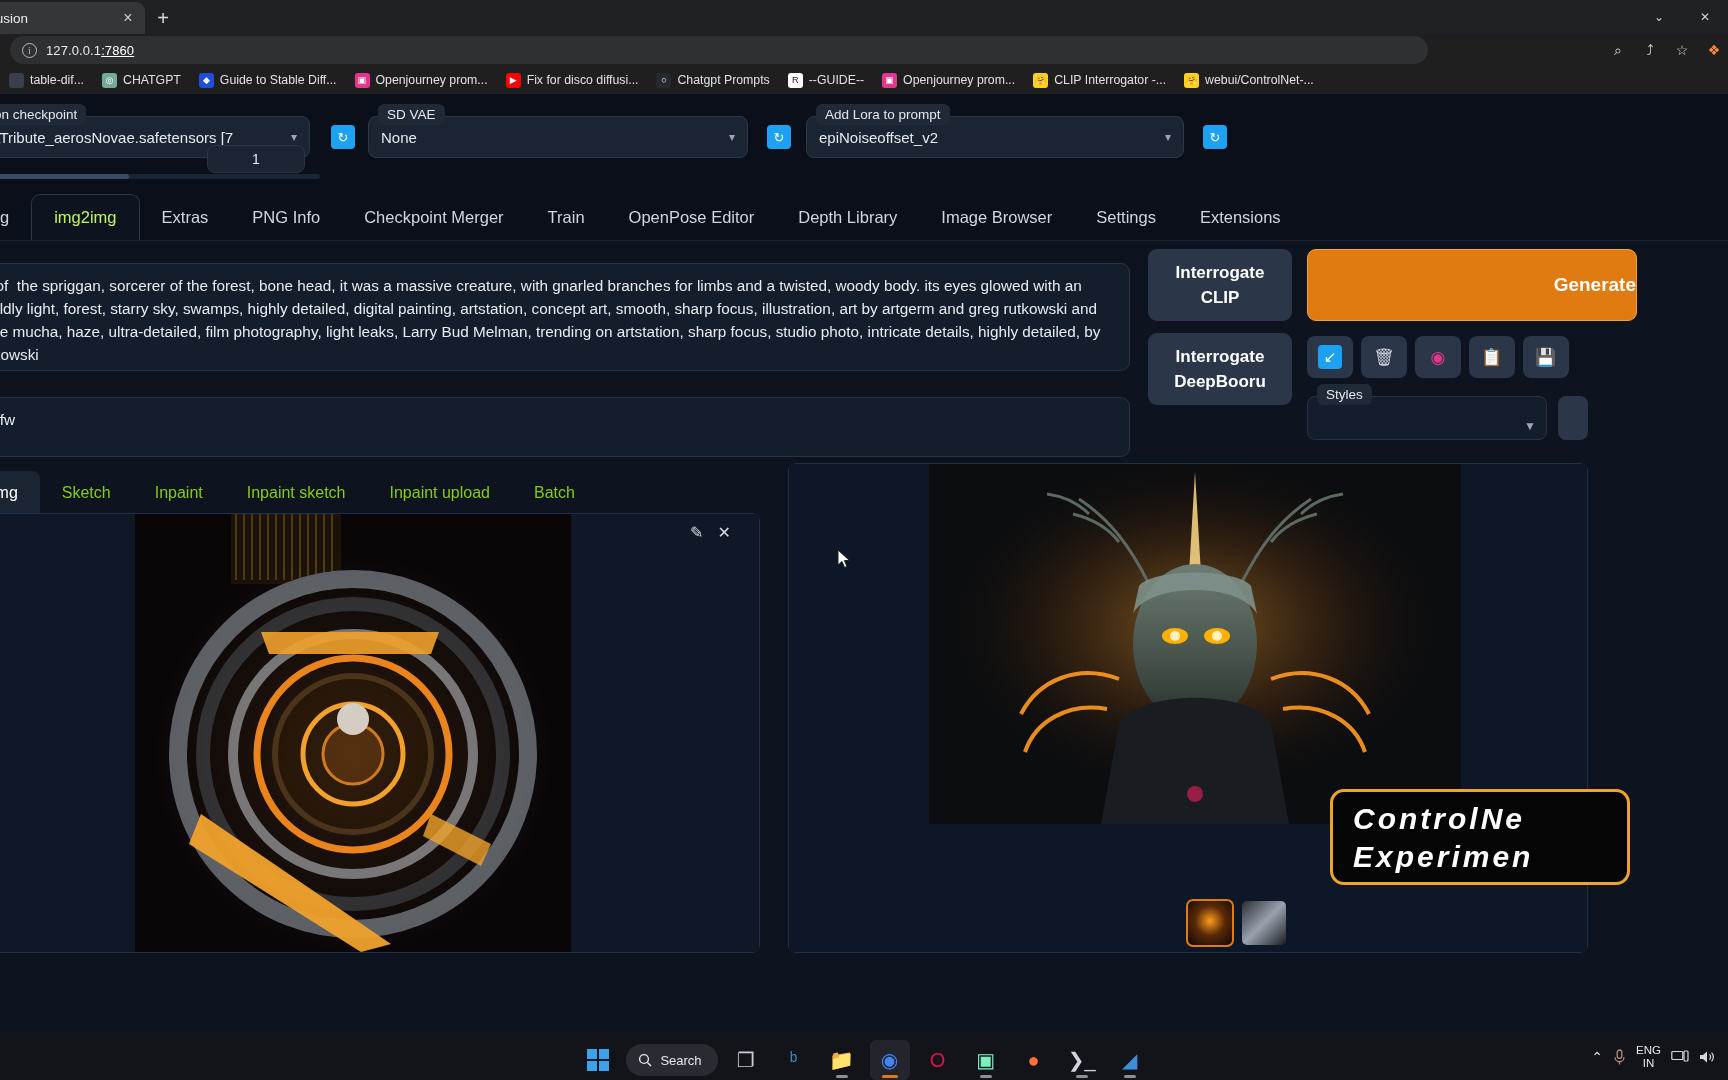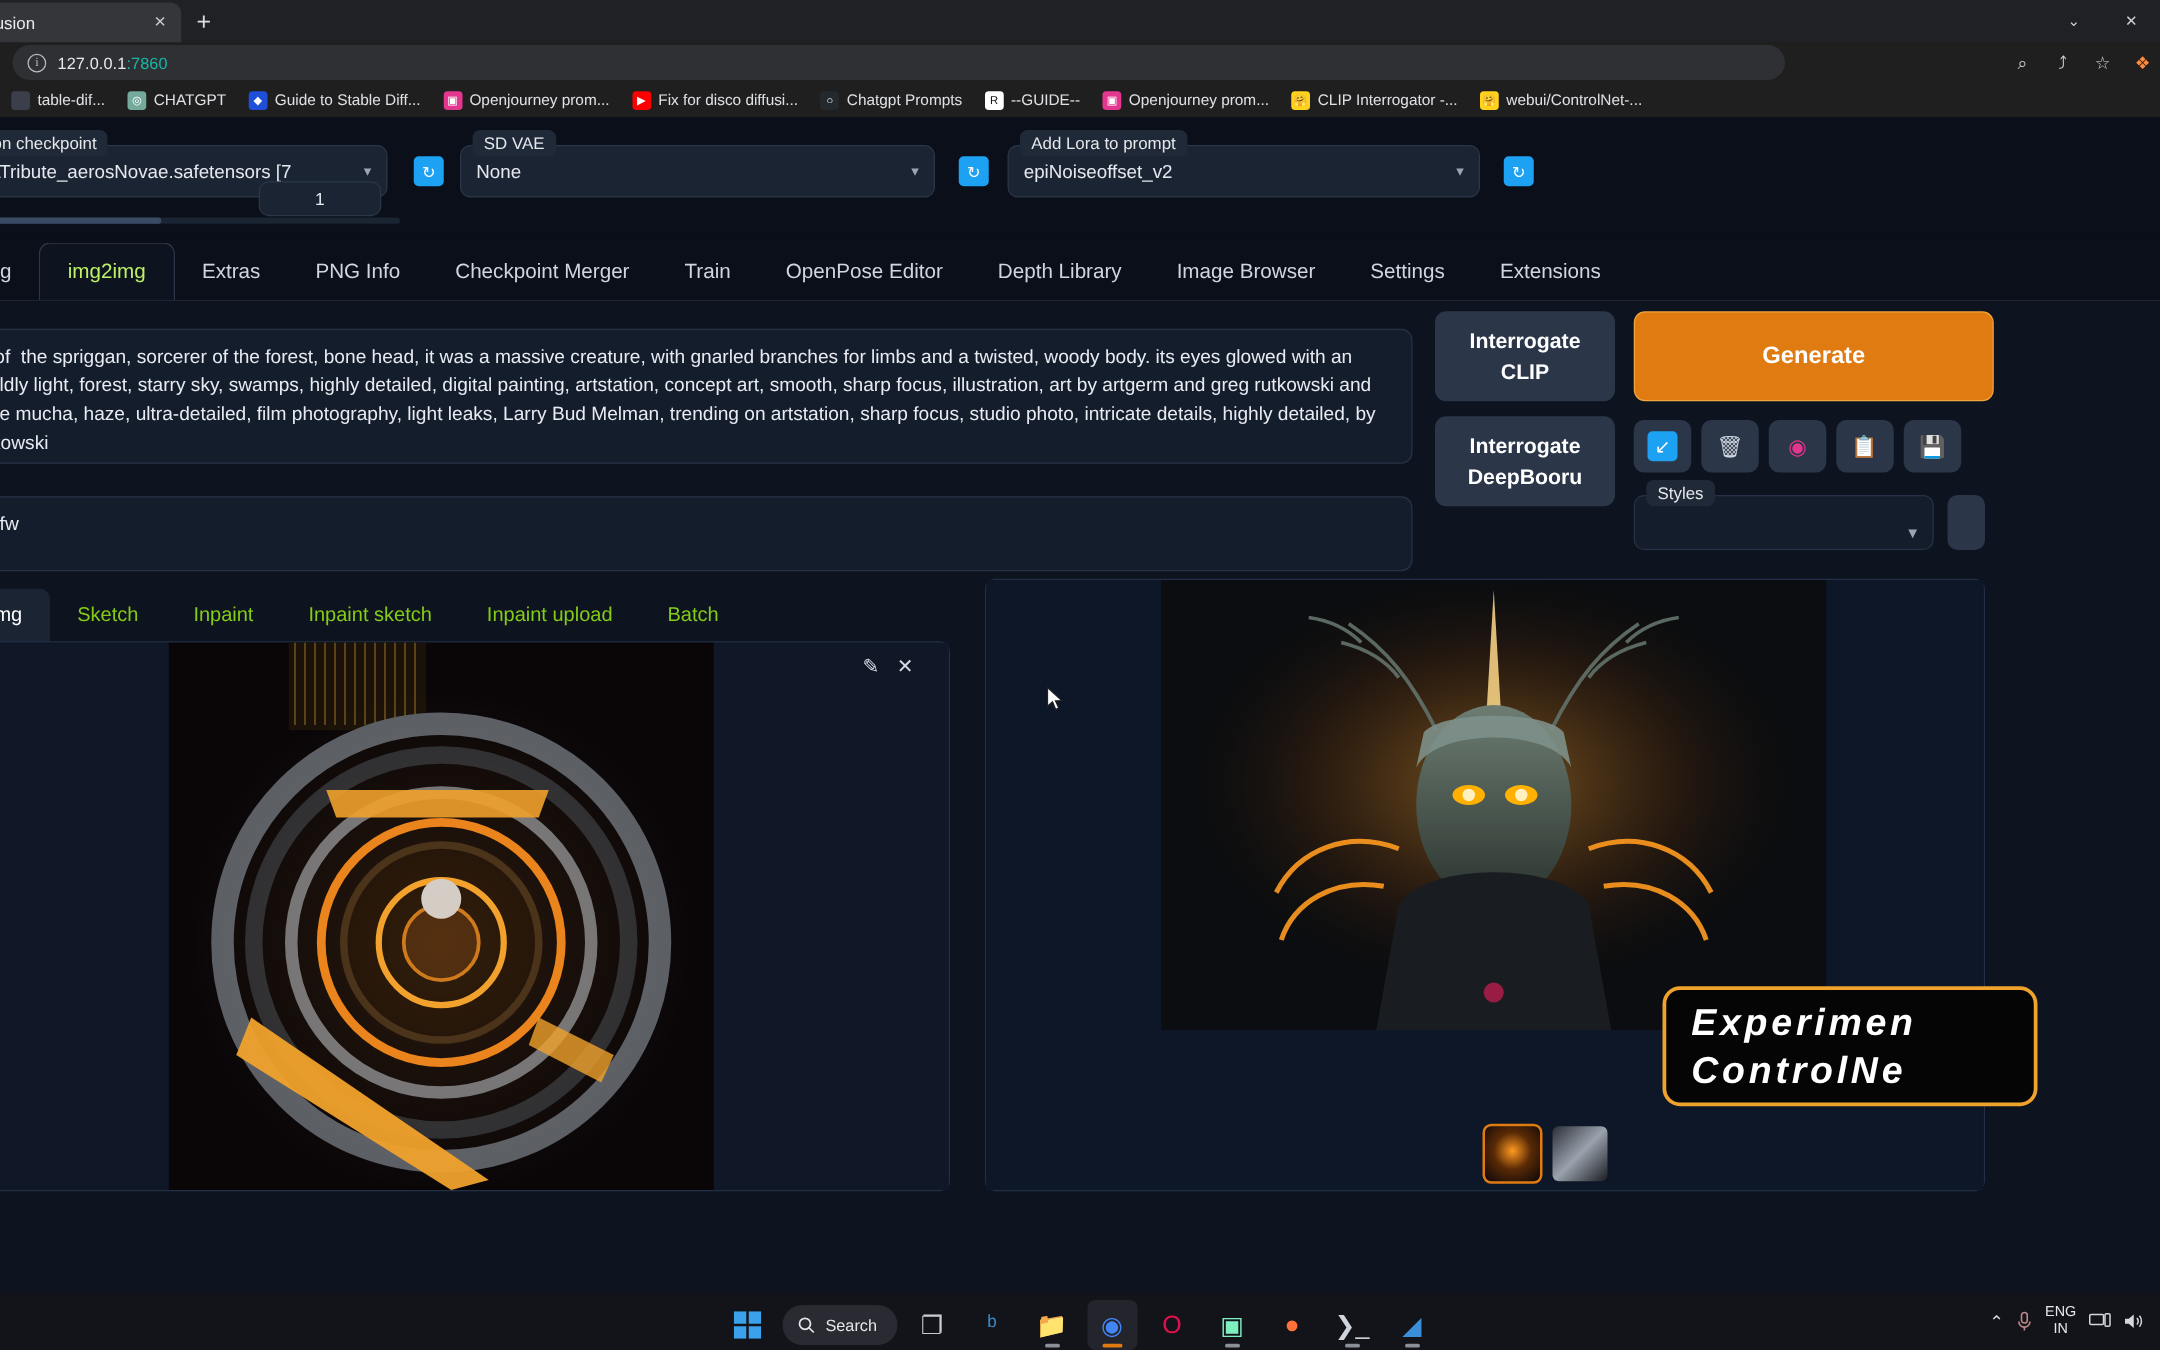--- a/index.html
+++ b/index.html
@@ -45,21 +45,21 @@
     position: absolute; left: 10px; top: 2px; width: 1418px; height: 28px;
     background: #2f3033; border-radius: 15px;
     display: flex; align-items: center; padding: 0 12px; gap: 9px;
   }
   .info-ic {
     width: 15px; height: 15px; border-radius: 50%;
     border: 1.4px solid #b6babf; color: #b6babf; font-size: 10px;
     display: flex; align-items: center; justify-content: center; font-family: "Liberation Serif", serif;
   }
   .url { font-size: 13px; color: #e8eaed; letter-spacing: .1px; }
-  .url .port { color: #14b8a6; }
+  .url .port { color: #ffffff; text-decoration: underline; }
   .omni-icons { position: absolute; right: 0; top: 2px; display: flex; align-items: center; gap: 4px; height: 28px; }
   .oic { width: 28px; height: 28px; display: flex; align-items: center; justify-content: center;
          color: #cfd2d6; font-size: 14px; cursor: pointer; }
 
   .bookmarks {
     position: relative; height: 28px; background: #1f1f1f;
     display: flex; align-items: center; gap: 0px; padding-left: 0px; overflow: hidden;
   }
   .bm { display: flex; align-items: center; gap: 6px; padding: 0 9px; height: 24px; cursor: pointer;
         white-space: nowrap; justify-content: space-between; }
@@ -368,21 +368,21 @@
       <div class="big-btn" style="left:1148px; top:8px; width:144px; height:72px;">
         <span style="white-space:pre-line">Interrogate
 CLIP</span>
       </div>
 
       <div class="big-btn" style="left:1148px; top:92px; width:144px; height:72px;">
         <span style="white-space:pre-line">Interrogate
 DeepBooru</span>
       </div>
 
-      <div class="gen-btn" style="left:1307px; top:8px; width:288px; height:72px;">
+      <div class="gen-btn" style="left:1307px; top:8px; width:330px; height:72px;justify-content:flex-end;">
         <span>Generate</span>
       </div>
 
       <div id="icon-row" style="position: absolute; left: 1307px; top: 95px; display: flex; gap: 8px;">
           <div class="icon-btn" style="position: relative;">
             <span style="color: rgb(255, 255, 255); background: rgb(29, 161, 242); width: 24px; height: 24px; border-radius: 4px; display: flex; align-items: center; justify-content: center; font-size: 15px;">↙</span>
           </div>
           <div class="icon-btn" style="position: relative;">
             <span style="color: rgb(207, 214, 224);">🗑</span>
           </div>
@@ -515,22 +515,22 @@
           <circle cx="406" cy="330" r="8" fill="#b91d4e" opacity="0.8"></circle>
         </svg>
       </div>
 
       <div class="thumb-strip" style="left:1188px; top:660px;" id="thumb-strip">
           <div class="thumb sel" style="background: radial-gradient(circle at 50% 45%, rgb(255, 154, 32) 0%, rgb(90, 42, 6) 45%, rgb(11, 6, 8) 100%);"></div>
           <div class="thumb" style="background: linear-gradient(135deg, rgb(42, 46, 54) 0%, rgb(154, 162, 173) 50%, rgb(26, 29, 34) 100%);"></div>
         </div>
 
       <div class="cn-banner" style="left:1330px; top:548px; width:300px; height:96px;">
+        <div>ControlNe</div>
         <div>Experimen</div>
-        <div>ControlNe</div>
       </div>
 
       <svg class="cursor" style="left:837px; top:308px;" viewBox="0 0 14 20">
         <path d="M1 1 L1 16 L5 12.5 L7.6 18.5 L10 17.4 L7.4 11.6 L12.4 11.4 Z" fill="#ffffff" stroke="#222" stroke-width="1"></path>
       </svg>
     </div>
   </div>
 
   <div class="taskbar">
     <div class="tb-items" id="tb-items">

